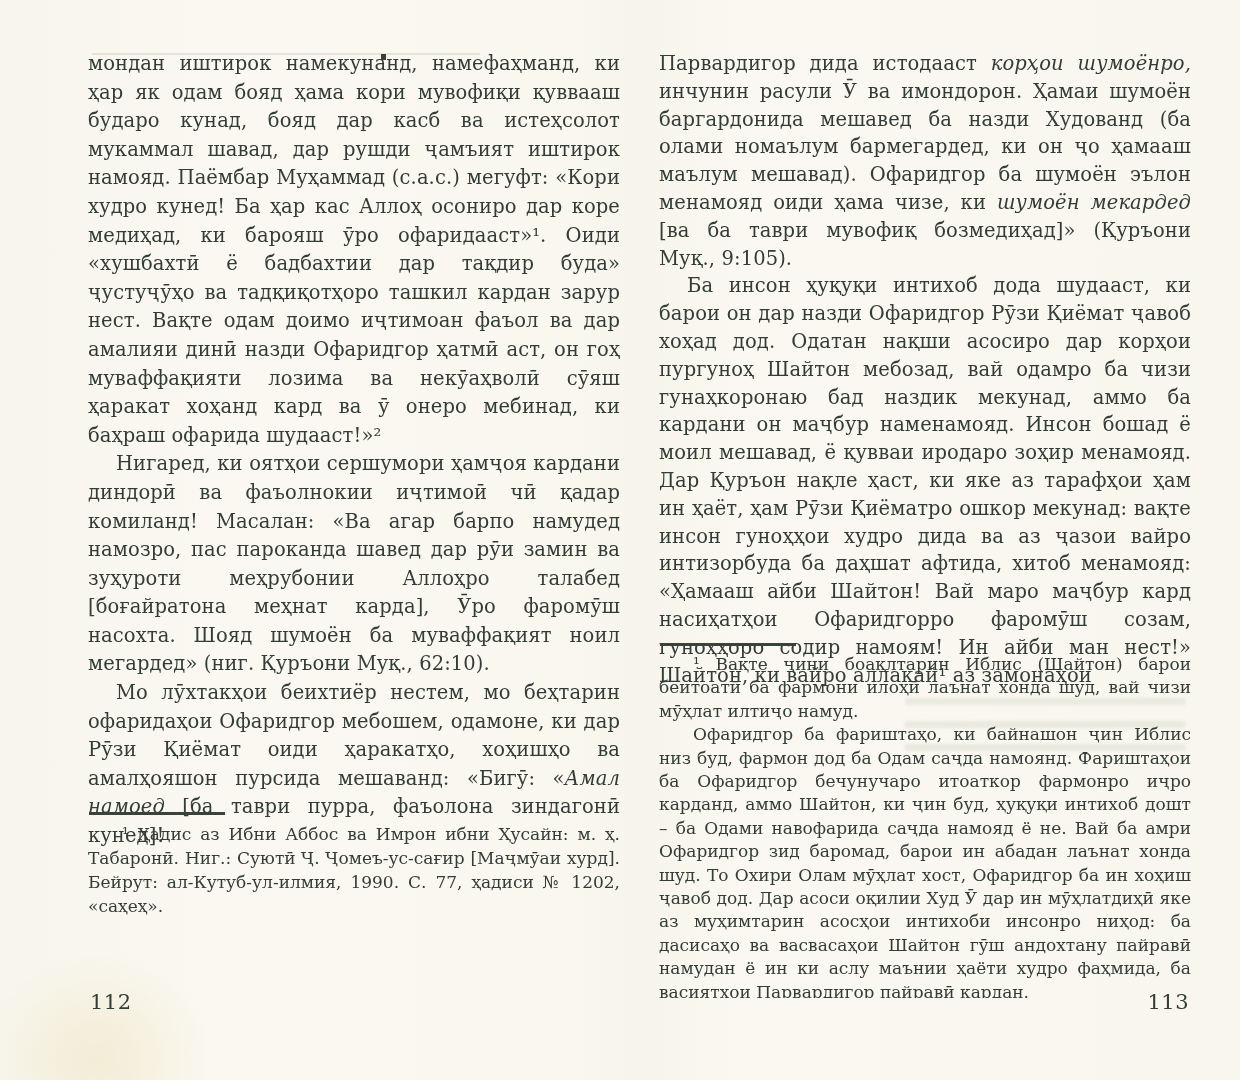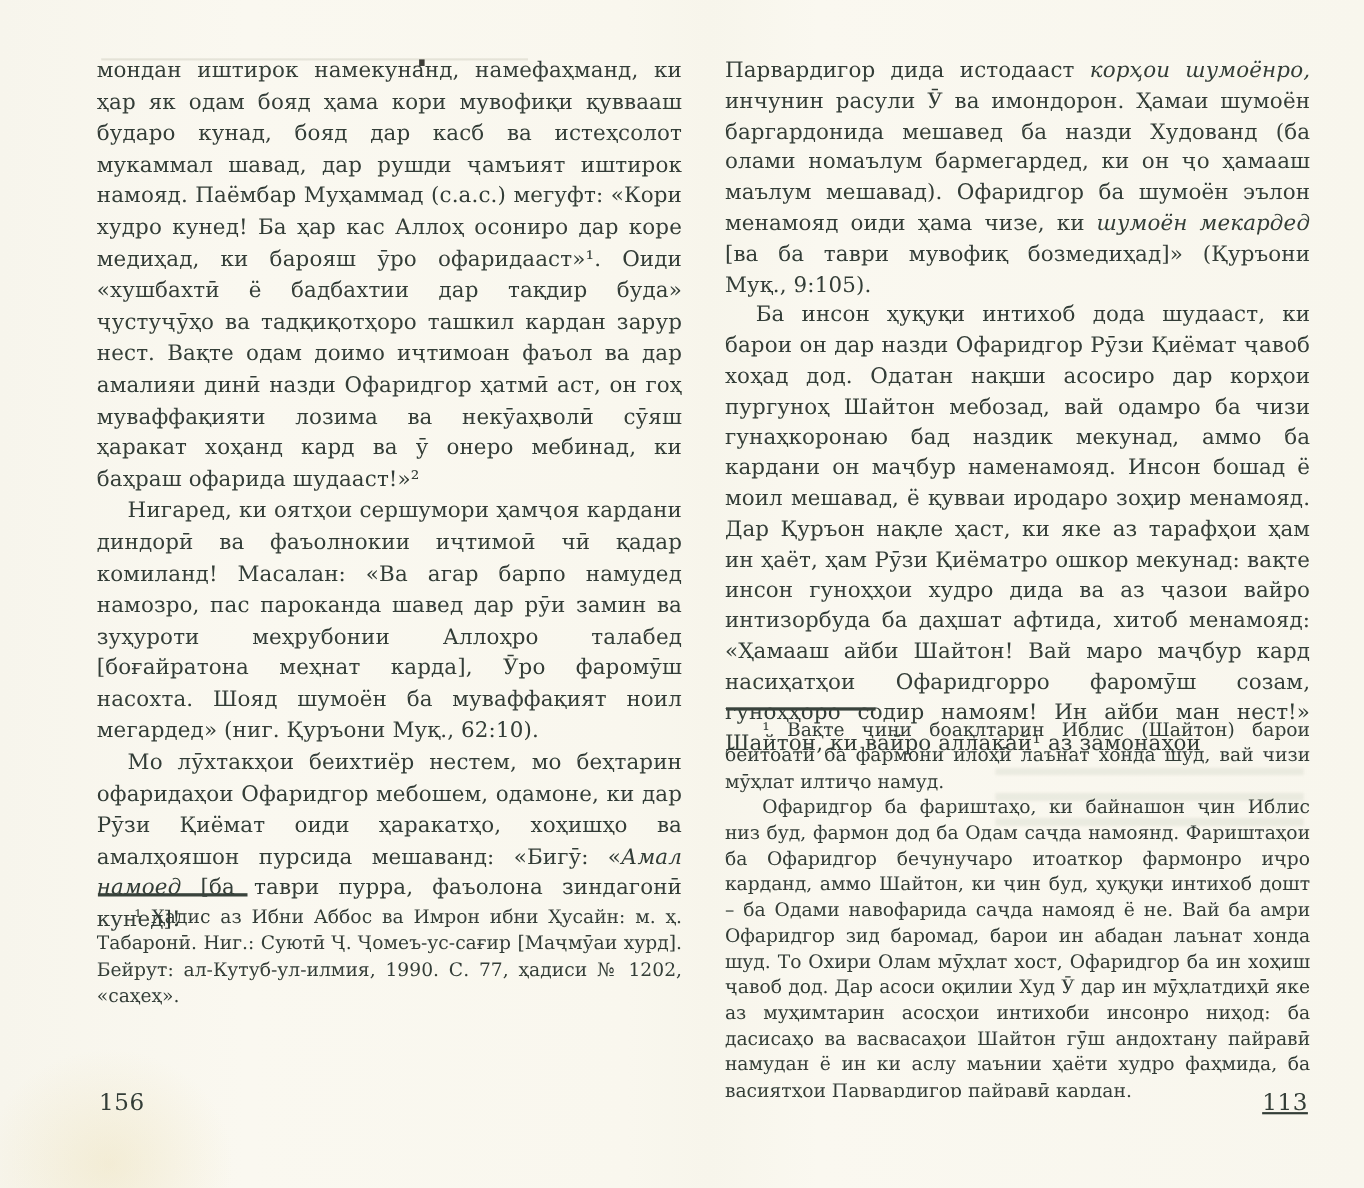--- a/index.html
+++ b/index.html
@@ -26,21 +26,21 @@
   .it{font-style:italic;}
   .fn-rule{position:absolute;left:1px;width:136px;height:2.5px;background:#39433c;}
   .left-page .fn-rule{top:762px;}
   .right-page .fn-rule{top:593px;}
   .footnotes{position:absolute;left:0;width:532px;text-align:justify;overflow:hidden;}
   .left-page .footnotes{top:772px;font-size:17px;line-height:24px;max-height:220px;}
   .right-page .footnotes{top:603px;font-size:17px;line-height:23.4px;max-height:345px;}
   .fn{margin:0;text-indent:34px;}
   .page-number{position:absolute;top:940px;font-size:21px;letter-spacing:0.5px;}
   .left-page .page-number{left:2px;}
-  .right-page .page-number{right:2px;text-decoration:underline;}
+  .right-page .page-number{right:2px;}
   
   .artifact-line{position:absolute;left:92px;top:53px;width:388px;height:2px;
     background:rgba(125,125,100,0.16);}
   .artifact-speck{position:absolute;left:381px;top:54px;width:5px;height:6px;
     background:#1d1d18;opacity:0.85;}
   .ghost-bleed{position:absolute;left:905px;top:698px;width:280px;height:66px;
     background:repeating-linear-gradient(180deg,
       rgba(140,150,125,0.13) 0px, rgba(140,150,125,0.13) 7px,
       rgba(0,0,0,0) 7px, rgba(0,0,0,0) 23px);
     filter:blur(1.5px);}
@@ -57,21 +57,21 @@
   <div class="page left-page">
     <div class="body-text">
       <p class="para cont"><span>мондан иштирок намекунанд, намефаҳманд, ки ҳар як одам бояд ҳама кори мувофиқи қуввааш бударо кунад, бояд дар касб ва истеҳсолот мукаммал шавад, дар рушди ҷамъият иштирок намояд. Паёмбар Муҳаммад (с.а.с.) мегуфт: «Кори худро кунед! Ба ҳар кас Аллоҳ осониро дар коре медиҳад, ки барояш ӯро офаридааст»¹. Оиди «хушбахтӣ ё бадбахтии дар тақдир буда» ҷустуҷӯҳо ва тадқиқотҳоро ташкил кардан зарур нест. Вақте одам доимо иҷтимоан фаъол ва дар амалияи динӣ назди Офаридгор ҳатмӣ аст, он гоҳ муваффақияти лозима ва некӯаҳволӣ сӯяш ҳаракат хоҳанд кард ва ӯ онеро мебинад, ки баҳраш офарида шудааст!»²</span></p>
       <p class="para"><span>Нигаред, ки оятҳои сершумори ҳамҷоя кардани диндорӣ ва фаъолнокии иҷтимоӣ чӣ қадар комиланд! Масалан: «Ва агар барпо намудед намозро, пас пароканда шавед дар рӯи замин ва зуҳуроти меҳрубонии Аллоҳро талабед [боғайратона меҳнат карда], Ӯро фаромӯш насохта. Шояд шумоён ба муваффақият ноил мегардед» (ниг. Қуръони Муқ., 62:10).</span></p>
       <p class="para"><span>Мо лӯхтакҳои беихтиёр нестем, мо беҳтарин офаридаҳои Офаридгор мебошем, одамоне, ки дар Рӯзи Қиёмат оиди ҳаракатҳо, хоҳишҳо ва амалҳояшон пурсида мешаванд: «Бигӯ: «</span><span class="it">Амал намоед</span><span> [ба таври пурра, фаъолона зиндагонӣ кунед]!</span></p>
     </div>
     <div class="fn-rule"></div>
     <div class="footnotes">
       <p class="fn">¹ Ҳадис аз Ибни Аббос ва Имрон ибни Ҳусайн: м. ҳ. Табаронӣ. Ниг.: Суютӣ Ҷ. Ҷомеъ-ус-сағир [Маҷмӯаи хурд]. Бейрут: ал-Кутуб-ул-илмия, 1990. С. 77, ҳадиси № 1202, «саҳеҳ».</p>
     </div>
-    <div class="page-number">156</div>
+    <div class="page-number">112</div>
   </div>
 
   <div class="page right-page">
     <div class="body-text">
       <p class="para cont"><span>Парвардигор дида истодааст </span><span class="it">корҳои шумоёнро,</span><span> инчунин расули Ӯ ва имондорон. Ҳамаи шумоён баргардонида мешавед ба назди Худованд (ба олами номаълум бармегардед, ки он ҷо ҳамааш маълум мешавад). Офаридгор ба шумоён эълон менамояд оиди ҳама чизе, ки </span><span class="it">шумоён мекардед</span><span> [ва ба таври мувофиқ бозмедиҳад]» (Қуръони Муқ., 9:105).</span></p>
       <p class="para"><span>Ба инсон ҳуқуқи интихоб дода шудааст, ки барои он дар назди Офаридгор Рӯзи Қиёмат ҷавоб хоҳад дод. Одатан нақши асосиро дар корҳои пургуноҳ Шайтон мебозад, вай одамро ба чизи гунаҳкоронаю бад наздик мекунад, аммо ба кардани он маҷбур наменамояд. Инсон бошад ё моил мешавад, ё қувваи иродаро зоҳир менамояд. Дар Қуръон нақле ҳаст, ки яке аз тарафҳои ҳам ин ҳаёт, ҳам Рӯзи Қиёматро ошкор мекунад: вақте инсон гуноҳҳои худро дида ва аз ҷазои вайро интизорбуда ба даҳшат афтида, хитоб менамояд: «Ҳамааш айби Шайтон! Вай маро маҷбур кард насиҳатҳои Офаридгорро фаромӯш созам, гуноҳҳоро содир намоям! Ин айби ман нест!» Шайтон, ки вайро аллакай¹ аз замонаҳои</span></p>
     </div>
     <div class="fn-rule"></div>
     <div class="footnotes">
       <p class="fn">¹ Вақте ҷини боақлтарин Иблис (Шайтон) барои беитоатӣ ба фармони илоҳӣ лаънат хонда шуд, вай чизи мӯҳлат илтиҷо намуд.</p>

